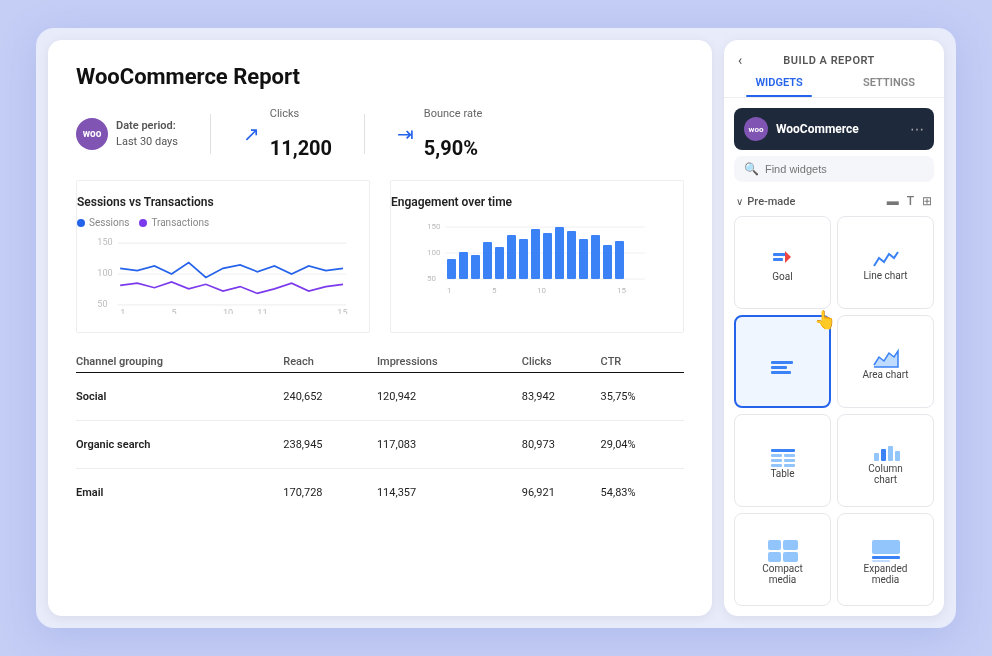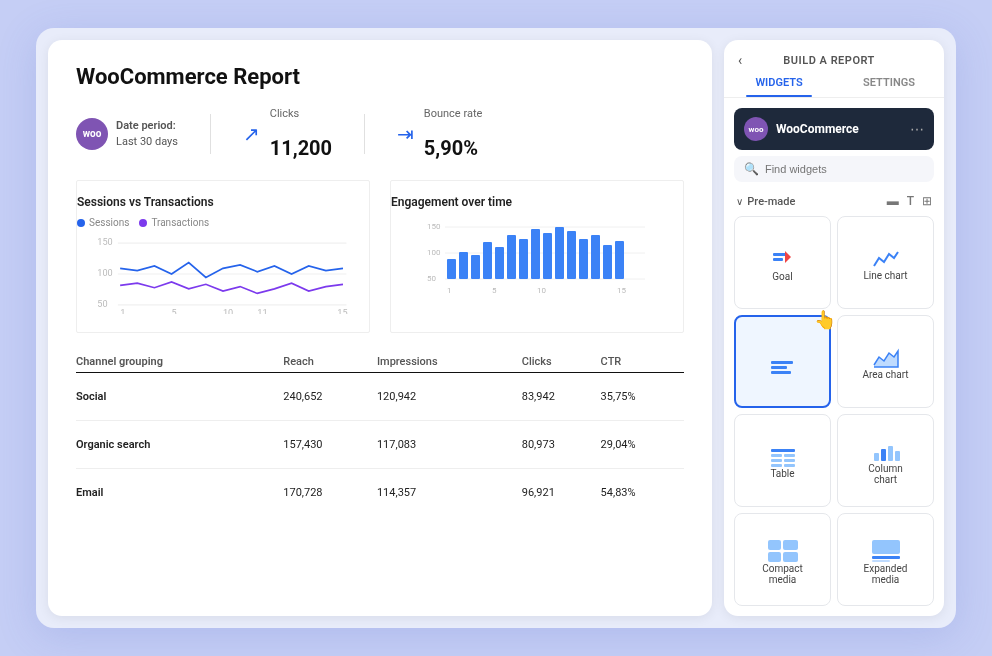--- a/index.html
+++ b/index.html
@@ -287,21 +287,21 @@
         <tbody id="table-body">
         <tr>
     <td>Social</td>
     <td>240,652</td>
     <td>120,942</td>
     <td>83,942</td>
     <td>35,75%</td>
   </tr>
             <tr>
     <td>Organic search</td>
-    <td>157,430</td>
+    <td>238,945</td>
     <td>117,083</td>
     <td>80,973</td>
     <td>29,04%</td>
   </tr>
             <tr>
     <td>Email</td>
     <td>170,728</td>
     <td>114,357</td>
     <td>96,921</td>
     <td>54,83%</td>

